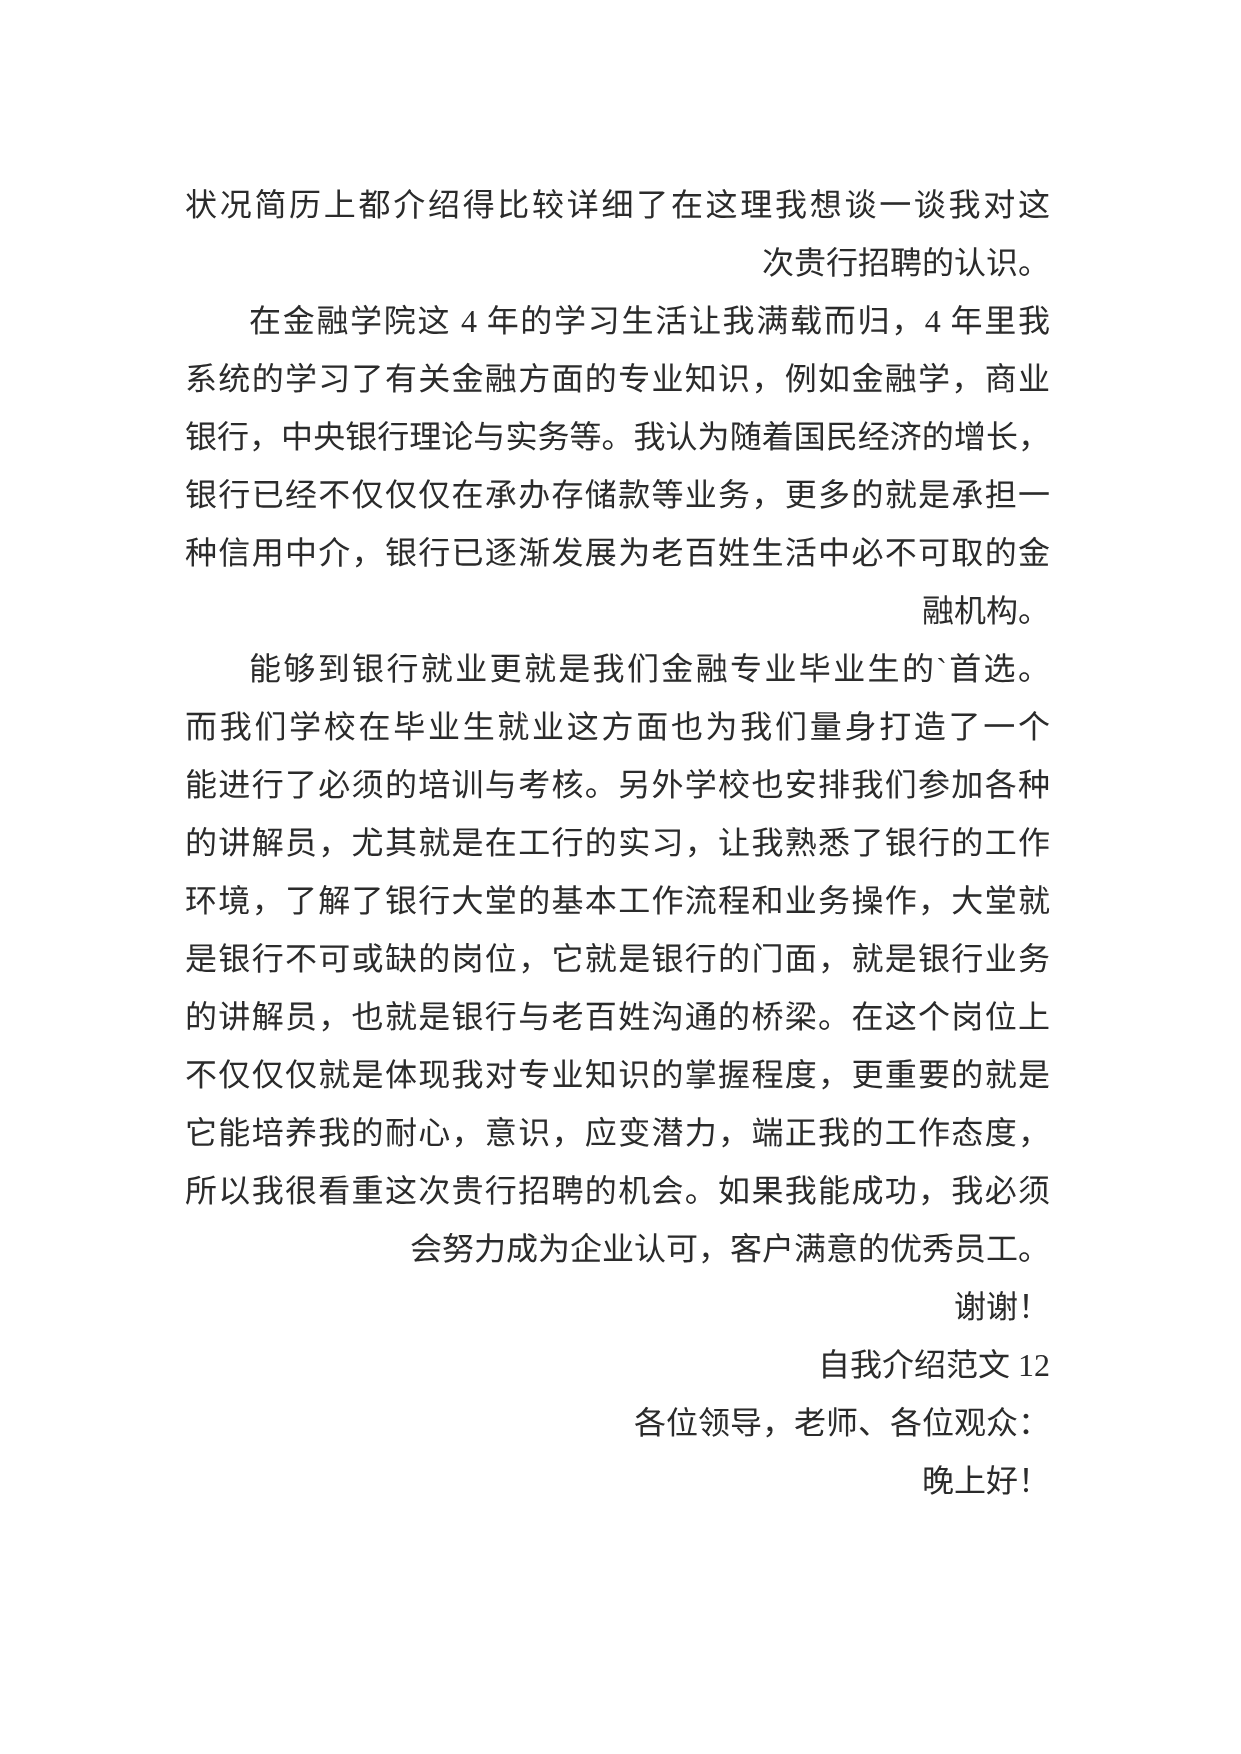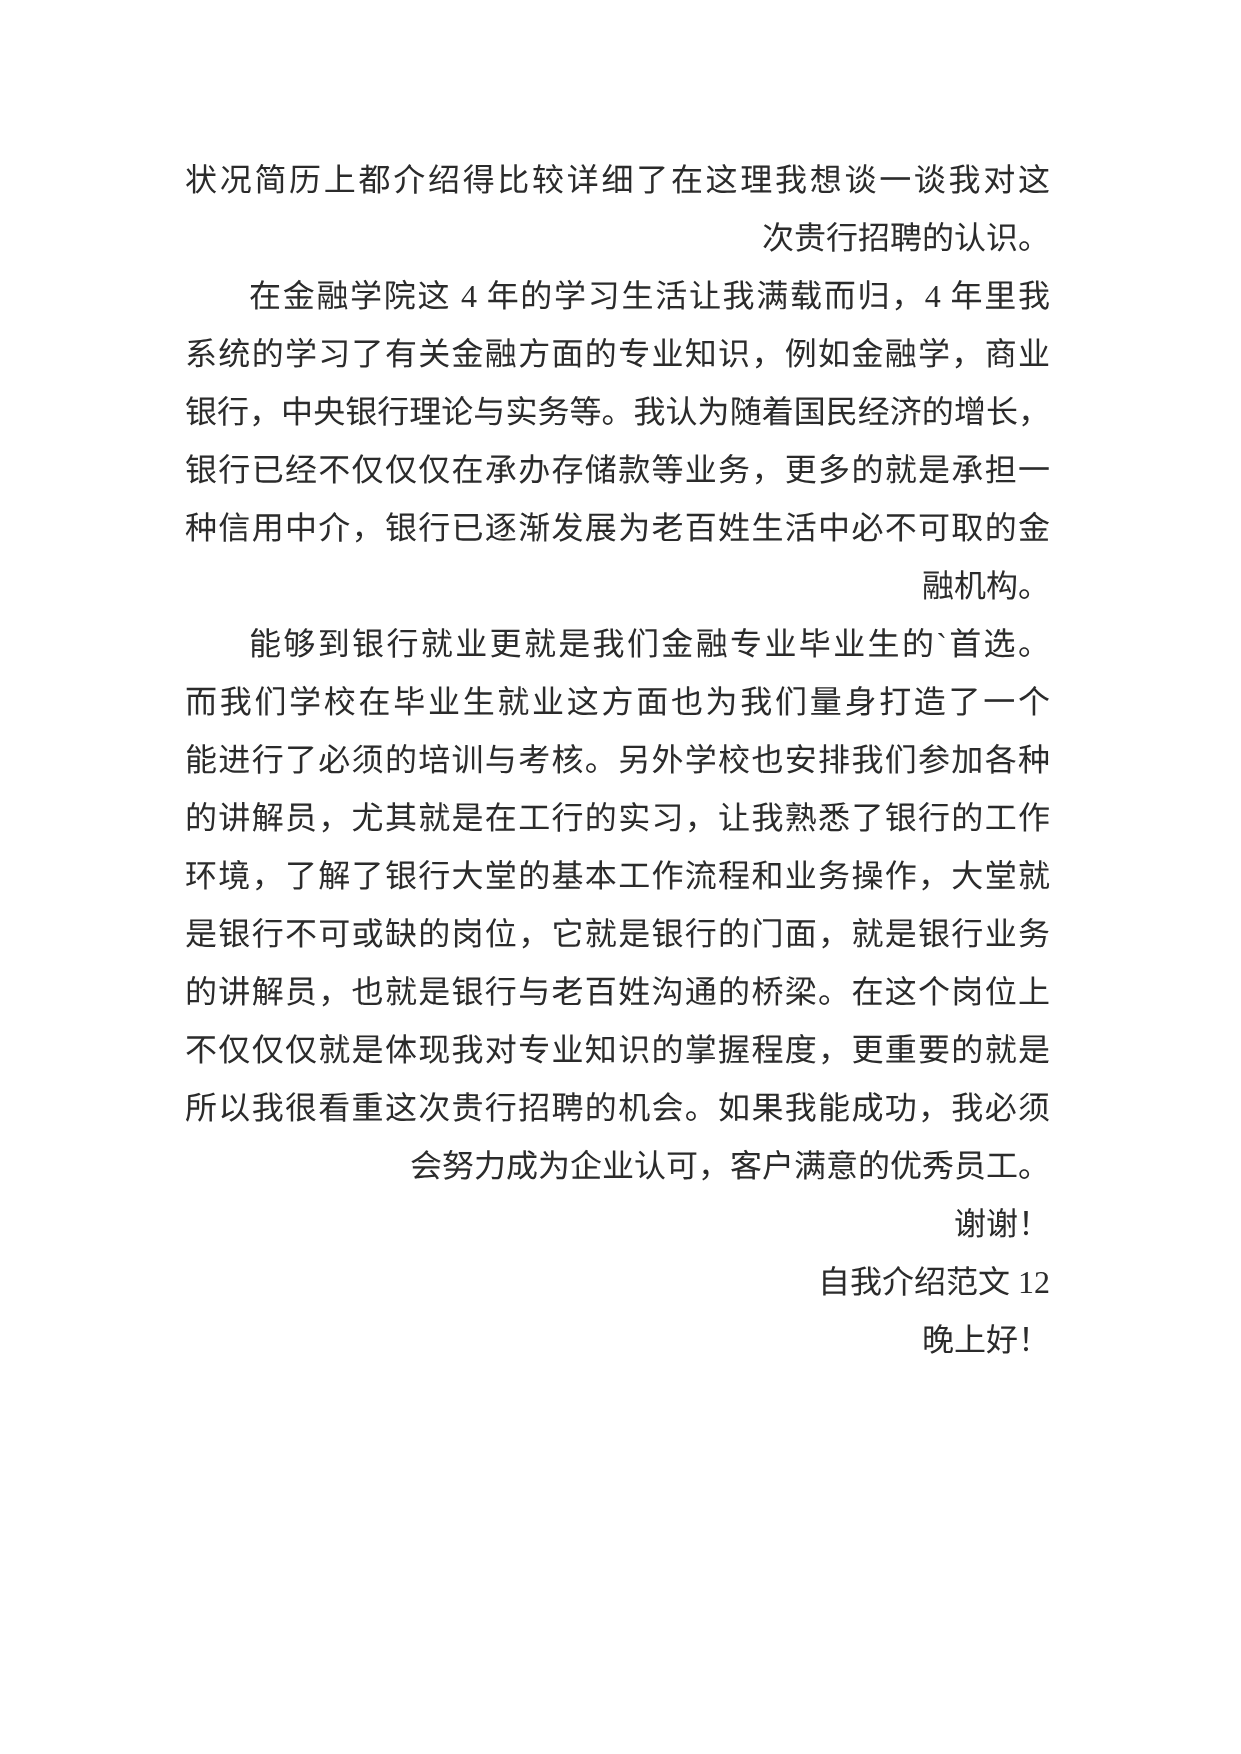--- a/index.html
+++ b/index.html
@@ -8,20 +8,21 @@
   }
   body {
     width: 1241px;
     height: 1754px;
     position: relative;
     overflow: hidden;
   }
   .page {
     position: absolute;
     inset: 0;
+    margin-top: 25px;
   }
   .text-block {
     position: absolute;
     left: 185px;
     top: 151px;
     width: 865px;
     font-family: "Liberation Serif", "DejaVu Serif", serif;
     font-size: 32px;
     font-weight: 400;
   }
@@ -56,19 +57,21 @@
       <div class="line justify">种信用中介，银行已逐渐发展为老百姓生活中必不可取的金</div>
       <div class="line">融机构。</div>
       <div class="line indent justify">能够到银行就业更就是我们金融专业毕业生的`首选。</div>
       <div class="line justify">而我们学校在毕业生就业这方面也为我们量身打造了一个</div>
       <div class="line justify">能进行了必须的培训与考核。另外学校也安排我们参加各种</div>
       <div class="line justify">的讲解员，尤其就是在工行的实习，让我熟悉了银行的工作</div>
       <div class="line justify">环境，了解了银行大堂的基本工作流程和业务操作，大堂就</div>
       <div class="line justify">是银行不可或缺的岗位，它就是银行的门面，就是银行业务</div>
       <div class="line justify">的讲解员，也就是银行与老百姓沟通的桥梁。在这个岗位上</div>
       <div class="line justify">不仅仅仅就是体现我对专业知识的掌握程度，更重要的就是</div>
+      <div class="line justify">它能培养我的耐心，意识，应变潜力，端正我的工作态度，</div>
       <div class="line justify">所以我很看重这次贵行招聘的机会。如果我能成功，我必须</div>
       <div class="line">会努力成为企业认可，客户满意的优秀员工。</div>
       <div class="line indent">谢谢！</div>
       <div class="line">自我介绍范文 12</div>
+      <div class="line">各位领导，老师、各位观众：</div>
       <div class="line indent">晚上好！</div>
     </div>
 </div>
 
 </body></html>

